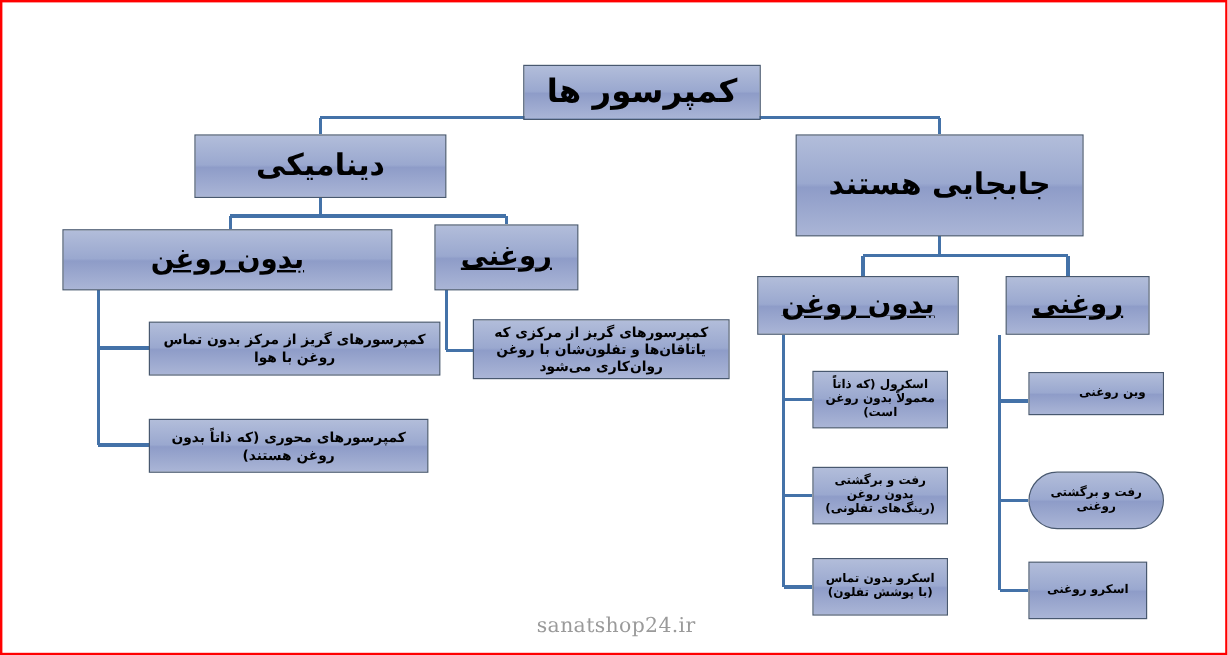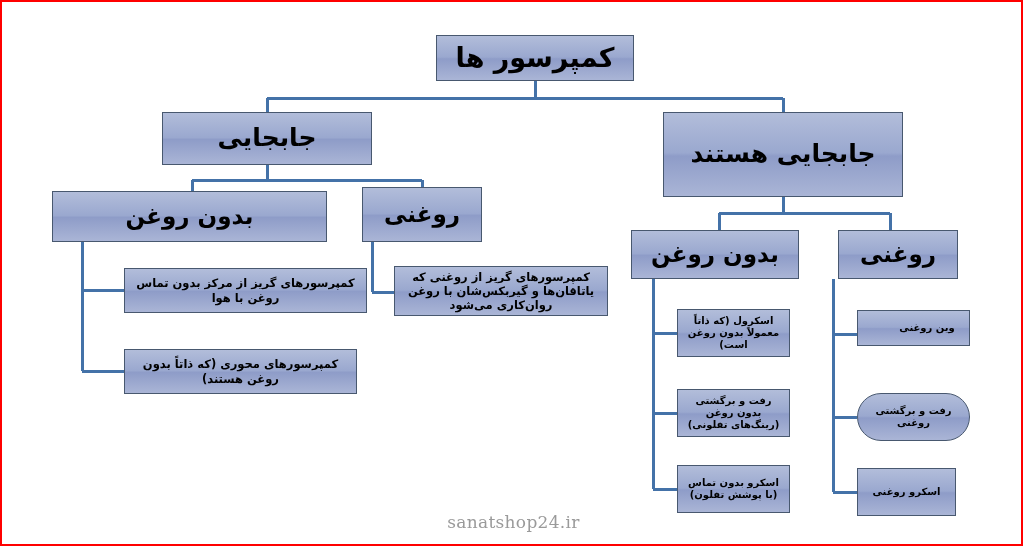--- a/index.html
+++ b/index.html
@@ -40,23 +40,23 @@
     align-items: center;
     justify-content: center;
     text-align: center;
     font-weight: bold;
     line-height: 1.22;
     direction: rtl;
     unicode-bidi: embed;
   }
 
   
-  .tier-root  { font-size: 27px; letter-spacing: .5px; }
+  .tier-root  { font-size: 27px; letter-spacing: .5px; margin-top: 19px; }
   .tier-two   { font-size: 25px; }
-  .tier-three { font-size: 23px; }
+  .tier-three { font-size: 23px; text-decoration: underline; }
   .tier-leaf  { font-size: 11.5px; padding: 2px 6px; }
   .tier-leaf-s{ font-size: 10px;   padding: 2px 4px; }
 
   
   #watermark {
     position: absolute;
     left: 0;
     top: 510px;
     width: 1023px;
     text-align: center;
@@ -104,37 +104,37 @@
 
       <path d="M 831 277 L 831 490"></path>
       <path d="M 831 332 L 855 332"></path>
       <path d="M 831 415 L 855 415"></path>
       <path d="M 831 490 L 855 490"></path>
     </g>
   </svg>
 
   <div class="node tier-root" style="left:434px; top:33px; width:198px; height:46px;">کمپرسور ها</div>
 
-  <div class="node tier-two" style="left:160px; top:110px; width:210px; height:53px;">جابجایی</div>
+  <div class="node tier-two" style="left:160px; top:110px; width:210px; height:53px;">دینامیکی</div>
 
   <div class="node tier-two" style="left:661px; top:110px; width:240px; height:85px;">جابجایی هستند</div>
 
   <div class="node tier-three" style="left:50px; top:189px; width:275px; height:51px;">بدون روغن</div>
 
   <div class="node tier-three" style="left:360px; top:185px; width:120px; height:55px;">روغنی</div>
 
   <div class="node tier-three" style="left:629px; top:228px; width:168px; height:49px;">بدون روغن</div>
 
   <div class="node tier-three" style="left:836px; top:228px; width:120px; height:49px;">روغنی</div>
 
   <div class="node tier-leaf" style="left:122px; top:347px; width:233px; height:45px;">کمپرسورهای محوری (که ذاتاً بدون روغن هستند)</div>
 
   <div class="node tier-leaf" style="left:122px; top:266px; width:243px; height:45px;">کمپرسورهای گریز از مرکز بدون تماس روغن با هوا</div>
 
-  <div class="node tier-leaf" style="left:392px; top:264px; width:214px; height:50px;">کمپرسورهای گریز از روغنی که یاتاقان‌ها و گیربکس‌شان با روغن روان‌کاری می‌شود</div>
+  <div class="node tier-leaf" style="left:392px; top:264px; width:214px; height:50px;">کمپرسورهای گریز از مرکزی که یاتاقان‌ها و تفلون‌شان با روغن روان‌کاری می‌شود</div>
 
   <div class="node tier-leaf-s" style="left:675px; top:307px; width:113px; height:48px;">اسکرول (که ذاتاً معمولاً بدون روغن است)</div>
 
   <div class="node tier-leaf-s" style="left:675px; top:387px; width:113px; height:48px;">رفت و برگشتی بدون روغن (رینگ‌های تفلونی)</div>
 
   <div class="node tier-leaf-s" style="left:675px; top:463px; width:113px; height:48px;">اسکرو بدون تماس (با پوشش تفلون)</div>
 
   <div class="node tier-leaf-s" style="left:855px; top:308px; width:113px; height:36px;padding-left:31px;">وین روغنی</div>
 
   <div class="node tier-leaf-s" style="left:855px; top:391px; width:113px; height:48px;border-radius:24px;">رفت و برگشتی روغنی</div>

